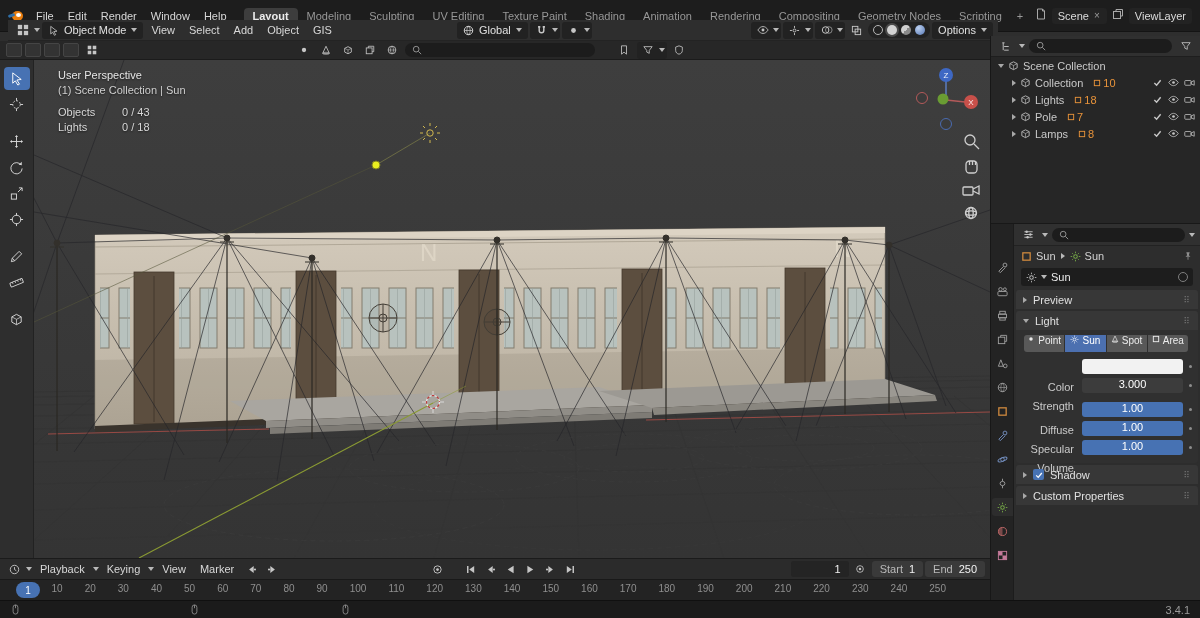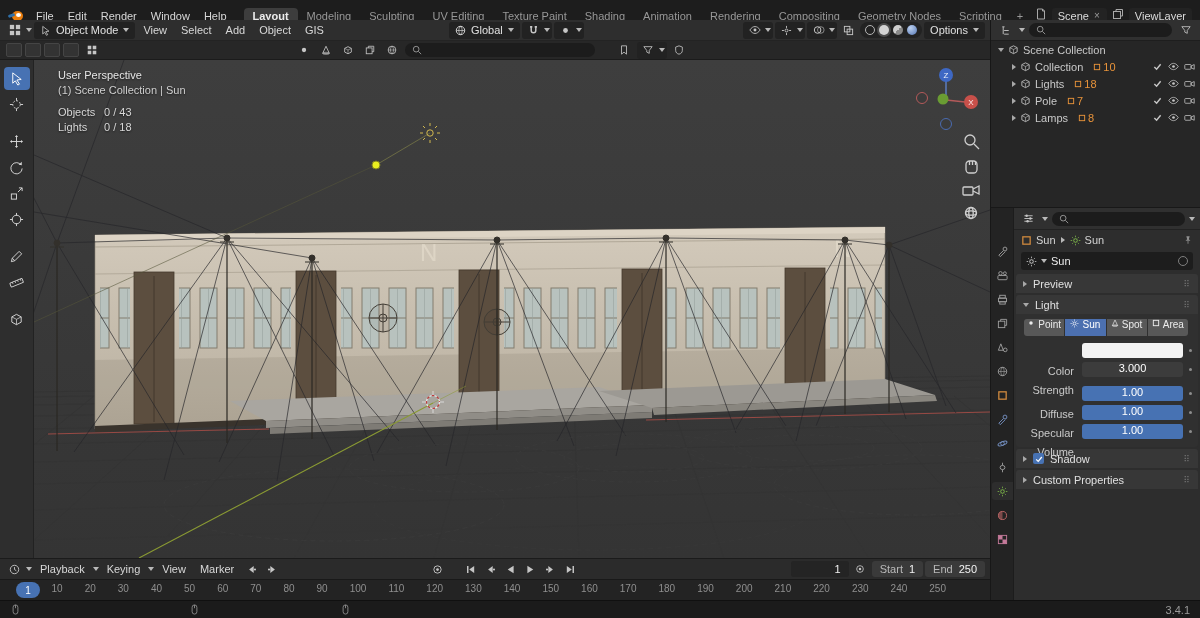--- a/index.html
+++ b/index.html
@@ -16,21 +16,21 @@
   .menu{padding:1px 7px;color:#d8d8d8;border-radius:3px;}
   .tabs{display:flex;align-items:center;height:20px;margin-left:10px;}
   .tab{padding:2px 9px;color:#989898;border-radius:4px 4px 0 0;white-space:nowrap;}
   .tab.active{background:#3d3d3d;color:#ececec;font-weight:bold;}
   .tabadd{padding:1px 6px;color:#9a9a9a;}
   .topright{margin-left:auto;display:flex;gap:5px;padding-right:4px;}
   .widget{display:flex;align-items:center;gap:4px;background:#232323;border-radius:3px;height:16px;padding:0 6px;color:#dcdcdc;}
   .wx{color:#9a9a9a;font-size:10px;padding:0 1px;}
 
   
-  .vheader{position:absolute;top:20px;left:0;width:990px;height:21px;background:#2e2e2e;border-bottom:1px solid #232323;display:flex;align-items:center;padding:0 5px;gap:2px;}
+  .vheader{position:absolute;top:20px;left:8px;width:990px;height:21px;background:#2e2e2e;border-bottom:1px solid #232323;display:flex;align-items:center;padding:0 5px;gap:2px;}
   .dd{display:flex;align-items:center;gap:5px;background:#222;border-radius:3px;height:17px;padding:0 6px;color:#e0e0e0;flex:none;}
   .hmenu{padding:1px 6px;color:#d8d8d8;white-space:nowrap;}
   .sp1{flex:1;}
   .sp2{flex:1.35;}
   .ib{width:19px;height:17px;display:flex;align-items:center;justify-content:center;border-radius:3px;color:#c6c6c6;flex:none;}
   .ibg{display:flex;align-items:center;background:#222;border-radius:3px;height:17px;padding:0 2px;gap:1px;flex:none;}
   .shgrp{display:flex;align-items:center;gap:4px;background:#222;border-radius:8px;height:16px;padding:0 5px;flex:none;}
   .sc{width:10px;height:10px;border-radius:50%;flex:none;}
   .sc.wire{border:1px solid #b5b5b5;background:transparent;}
   .sc.solid{background:#d2d2d2;box-shadow:0 0 0 2px #4a4a4a;}
@@ -44,21 +44,21 @@
   
   .toolbar{position:absolute;top:60px;left:0;width:34px;height:498px;background:#2e2e2e;border-right:1px solid #222;display:flex;flex-direction:column;align-items:center;padding-top:7px;gap:3px;}
   .tool{width:26px;height:23px;border-radius:4px;display:flex;align-items:center;justify-content:center;color:#d8d8d8;flex:none;}
   .tool.active{background:#4772b3;color:#fff;}
   .tgap{height:8px;flex:none;}
 
   
   .viewport{position:absolute;top:60px;left:34px;width:956px;height:498px;background:linear-gradient(#3e3e3e,#343434);overflow:hidden;}
   .vp-overlay{position:absolute;top:8px;left:24px;color:#e6e6e6;line-height:15px;text-shadow:0 1px 2px rgba(0,0,0,.55);}
   .vp-overlay .dim{color:#cfcfcf;}
-  .vp-stats{display:flex;color:#d8d8d8;}
+  .vp-stats{display:flex;color:#d8d8d8;gap:18px;}
   .vp-stats .lab{width:46px;}
   .vp-stats.first{margin-top:7px;}
 
   
   .timeline{position:absolute;top:558px;left:0;width:990px;height:21px;background:#2b2b2b;border-top:1px solid #1b1b1b;display:flex;align-items:center;padding:0 5px;gap:2px;}
   .transport{display:flex;align-items:center;gap:1px;}
   .tf{display:flex;align-items:center;justify-content:flex-end;background:#242424;border-radius:3px;height:16px;padding:0 8px;color:#f0f0f0;flex:none;}
   .rangef{display:flex;align-items:center;gap:6px;background:#3a3a3a;border-radius:3px;height:16px;padding:0 8px;flex:none;}
   .rangef .rl{color:#b9b9b9;}
   .rangef .rv{color:#f2f2f2;}
@@ -66,21 +66,21 @@
   .ticksrow{position:absolute;left:24px;top:3px;width:922px;display:flex;justify-content:space-between;}
   .tick{color:#8f8f8f;font-size:10px;}
   .playhead{position:absolute;left:16px;top:2px;height:16px;min-width:24px;padding:0 5px;background:#4772b3;border-radius:8px;color:#fff;font-size:10px;display:flex;align-items:center;justify-content:center;}
 
   
   .statusbar{position:absolute;top:600px;left:0;width:1200px;height:18px;background:#1b1b1b;border-top:1px solid #101010;display:flex;align-items:center;padding:0 10px;color:#8f8f8f;}
   .sbic{color:#8b8b8b;display:flex;align-items:center;}
   .version{margin-left:auto;color:#9a9a9a;}
 
   
-  .rightpanel{position:absolute;top:20px;left:990px;width:210px;height:580px;background:#2b2b2b;border-left:1px solid #171717;}
+  .rightpanel{position:absolute;top:36px;left:990px;width:210px;height:580px;background:#2b2b2b;border-left:1px solid #171717;}
   .outliner{position:absolute;top:0;left:0;right:0;height:188px;background:#262626;border-bottom:1px solid #181818;}
   .ol-header{height:21px;background:#303030;border-bottom:1px solid #1e1e1e;display:flex;align-items:center;gap:4px;padding:0 5px;}
   .ol-search{flex:1;}
   .orow{display:flex;align-items:center;height:17px;padding:0 5px 0 7px;gap:4px;color:#c9c9c9;}
   .orow .indent{width:10px;flex:none;}
   .orow .lbl{white-space:nowrap;}
   .badge{display:flex;align-items:center;gap:2px;color:#e8933a;margin-left:6px;}
   .orow .rt{margin-left:auto;display:flex;align-items:center;gap:4px;color:#8d8d8d;}
   .disc{width:0;height:0;border-left:4px solid #a8a8a8;border-top:3px solid transparent;border-bottom:3px solid transparent;flex:none;}
   .disc.open{border-left:3px solid transparent;border-right:3px solid transparent;border-top:4px solid #a8a8a8;border-bottom:none;}

